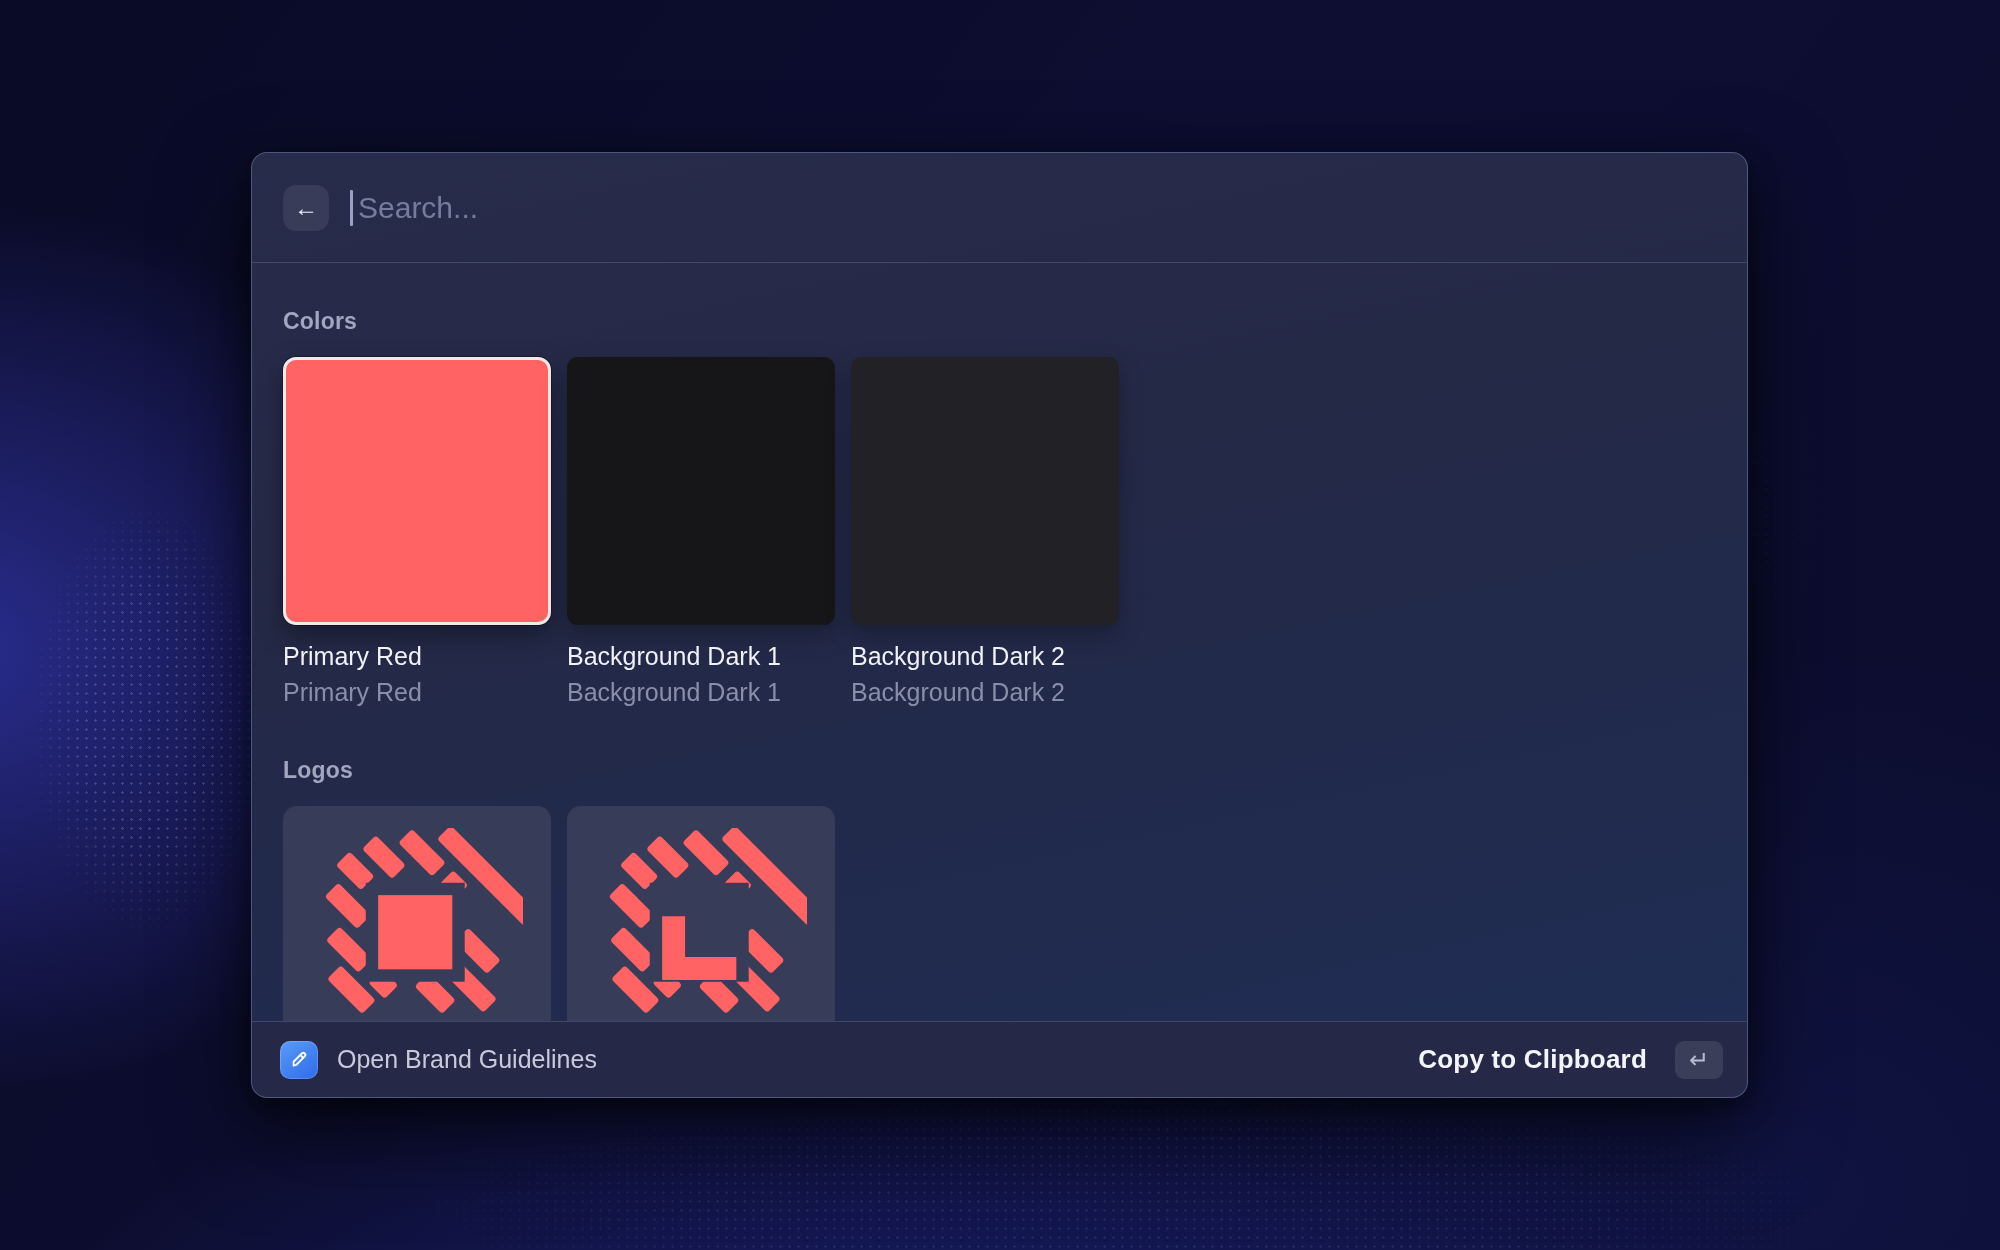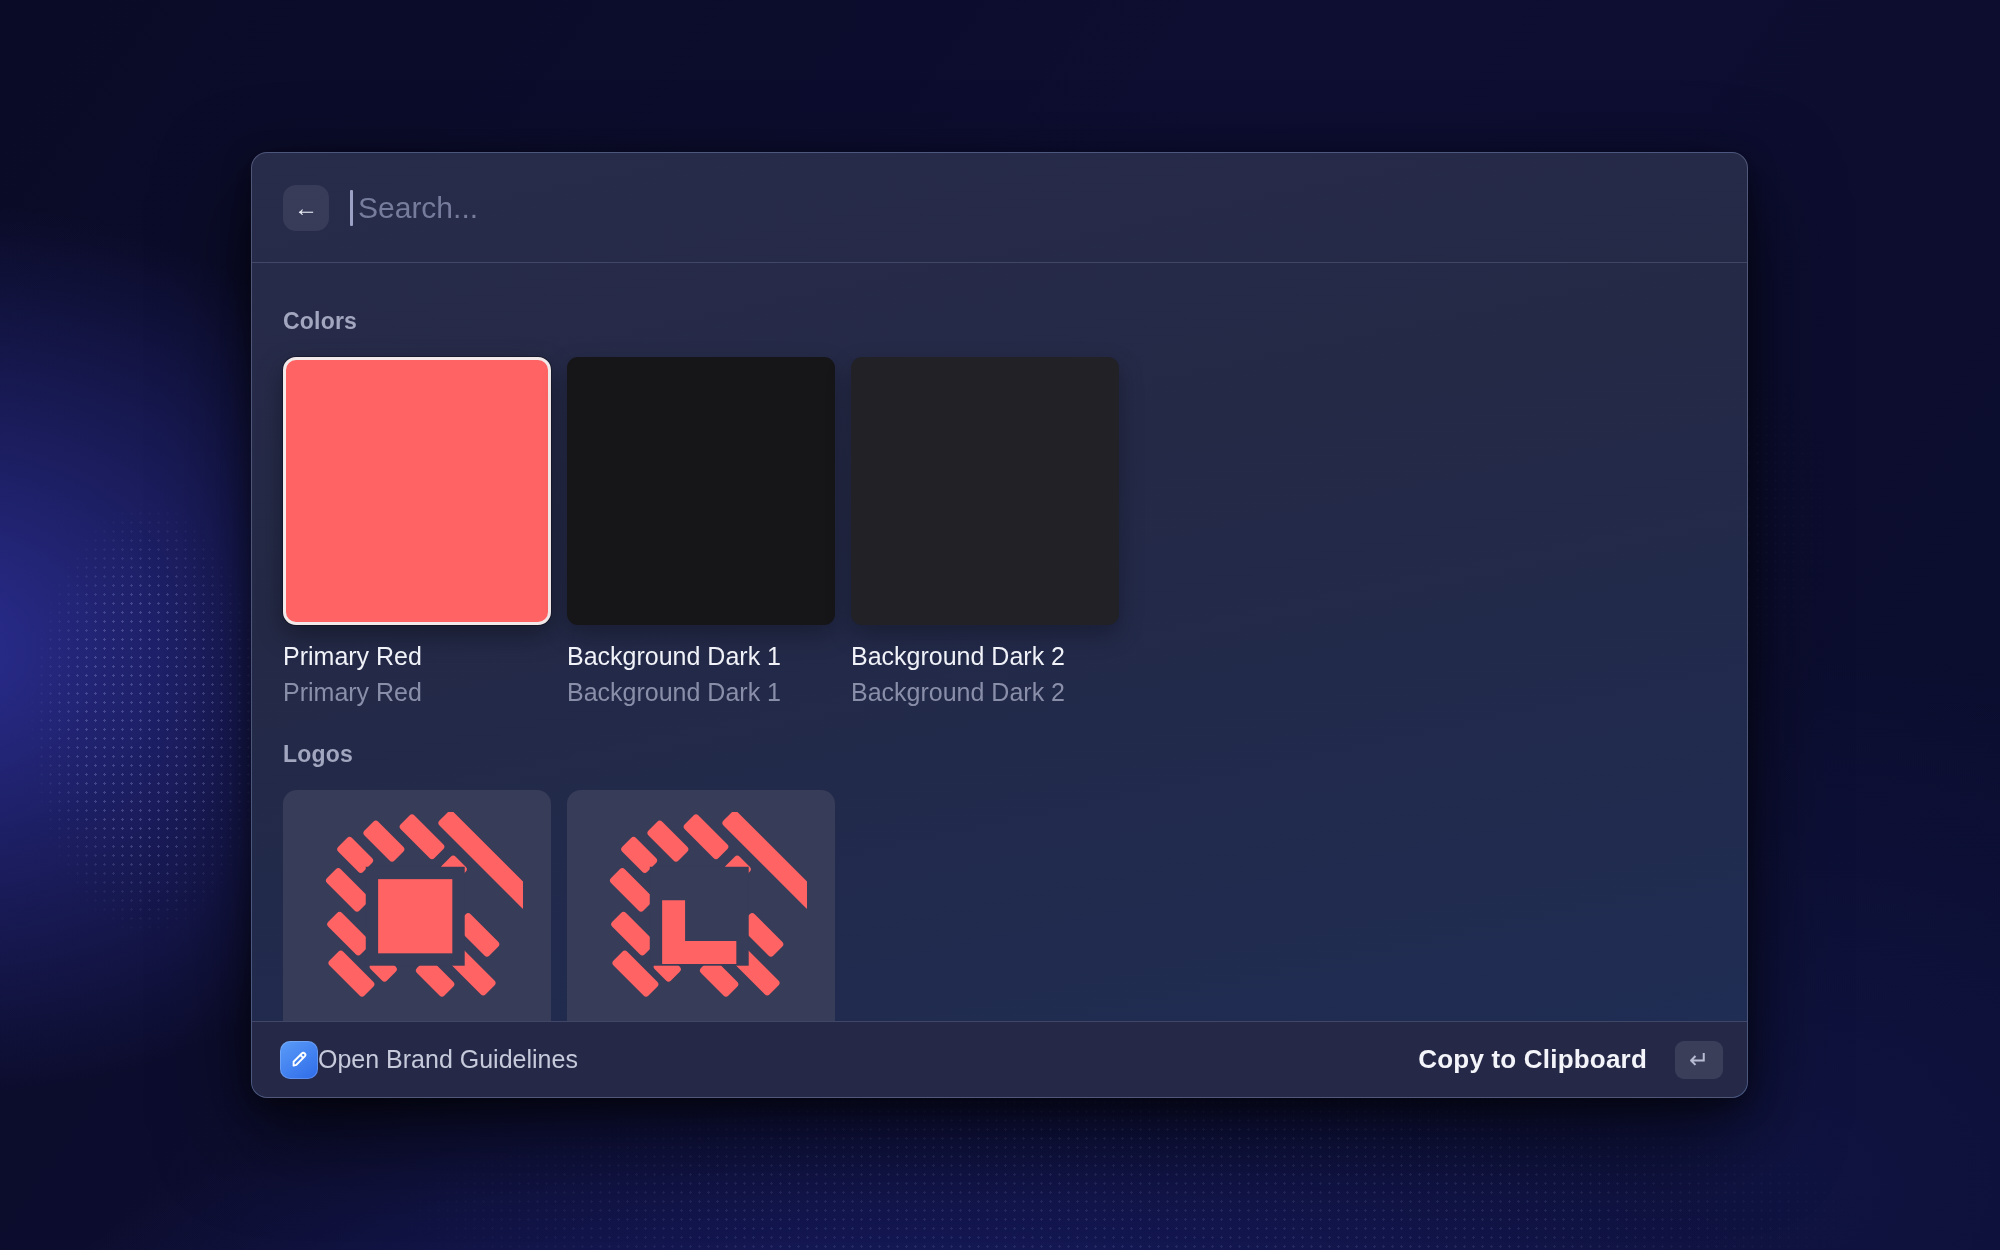--- a/index.html
+++ b/index.html
@@ -80,39 +80,39 @@
     box-shadow: 0 10px 24px rgba(0,0,0,0.28);
   }
   .swatch.selected{
     border:3.5px solid #f2e9eb; border-radius:13px;
     box-shadow: 0 0 0 1px rgba(0,0,0,0.3), 0 10px 26px rgba(0,0,0,0.35);
   }
   .card-title{ margin-top:16px; font-size:25px; font-weight:500; color:#f0f2f8; line-height:31px; }
   .card-subtitle{ margin-top:5px; font-size:25px; font-weight:400; color:#8archived;} 
   .card-subtitle{ margin-top:5px; font-size:25px; font-weight:400; color:#8a8fa9; line-height:31px; }
 
-  .logos-section{ margin-top:32px; }
+  .logos-section{ margin-top:48px; }
   .logo-tile{
     width:268px; height:268px; border-radius:14px;
     background:#373c58;
     display:flex; align-items:flex-start; justify-content:center;
     overflow:hidden;
   }
   .logo-tile svg{ margin-top:22px; }
 
   
   .action-bar{
     position:absolute; left:0; right:0; bottom:0; height:76px;
     background:#252947;
     border-top:1px solid rgba(165,175,210,0.22);
     border-radius:0 0 16px 16px;
     display:flex; align-items:center; justify-content:space-between;
     padding:0 24px 0 28px;
   }
-  .bar-left{ display:flex; align-items:center; }
+  .bar-left{ display:flex; align-items:center; gap:19px; }
   .app-icon{
     width:38px; height:38px; border-radius:10px;
     background:linear-gradient(145deg,#5b9cf8 0%, #2e6be9 100%);
     display:flex; align-items:center; justify-content:center;
     box-shadow: inset 0 0 0 1px rgba(255,255,255,0.18);
   }
   .open-label{ font-size:25px; color:#c6cadb; }
   .bar-right{ display:flex; align-items:center; gap:28px; cursor:pointer; }
   .primary-action{ font-size:26px; font-weight:700; color:#f4f5fa; letter-spacing:.2px; }
   .keycap{

